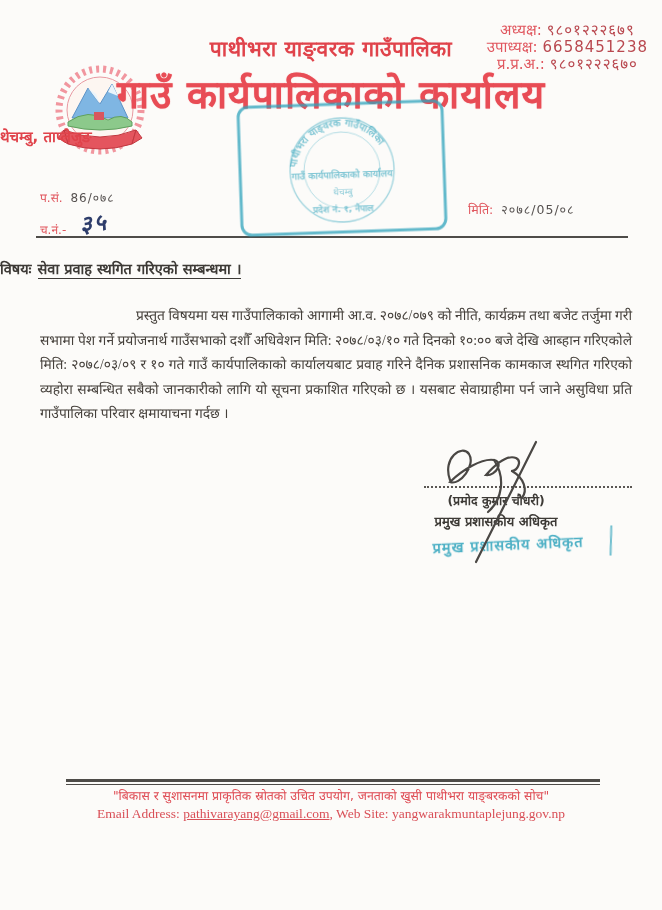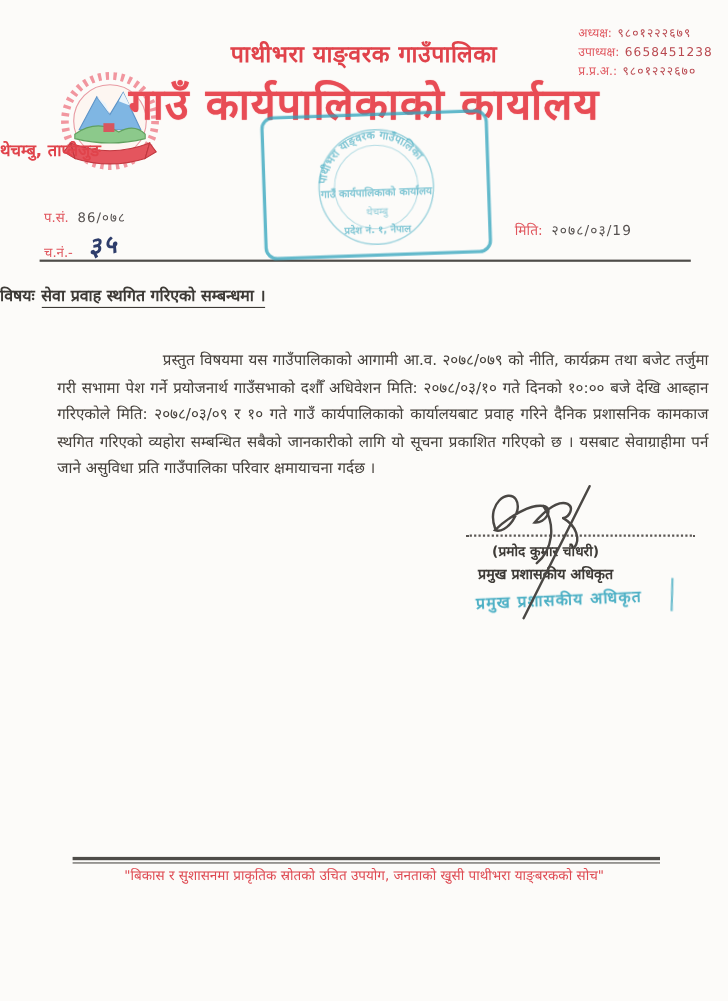--- a/index.html
+++ b/index.html
@@ -13,21 +13,21 @@
   .logo{position:absolute;left:50px;top:60px;width:100px;height:108px;}
   .title1{
     position:absolute;left:0;top:34px;width:100%;text-align:center;
     font-size:21px;font-weight:bold;color:#e0434b;letter-spacing:.5px;
   }
   .title2{
     position:absolute;left:0;top:66px;width:100%;text-align:center;
     font-size:39px;font-weight:bold;color:#e84c55;letter-spacing:1px;
     text-shadow:0 0 1px #f08a90;
   }
-  .contacts{position:absolute;right:14px;top:22px;font-size:11px;line-height:17px;text-align:left;}
+  .contacts{position:absolute;right:14px;top:22px;font-size:15px;line-height:17px;text-align:center;}
   .contacts .row{white-space:nowrap;}
   .contacts .lbl{color:#e0565e;margin-right:5px;}
   .contacts .val{color:#b9484f;letter-spacing:1px;}
   
   .addr1{position:absolute;left:0;top:126px;width:100%;
     font-size:15px;font-weight:bold;color:#e0434b;z-index:1;}
   .addr2{position:absolute;left:0;top:148px;width:100%;text-align:center;
     font-size:13px;font-weight:bold;color:#e0434b;z-index:1;}
   .ink-stamp{position:absolute;left:236px;top:100px;width:212px;height:136px;z-index:2;
     transform:rotate(-2deg);filter:blur(.4px);}
@@ -41,23 +41,24 @@
     transform:rotate(-7deg) translateY(-3px);margin-left:10px;letter-spacing:2px;
   }
   .date-row{position:absolute;left:468px;top:201px;font-size:12.5px;}
   .rule{position:absolute;left:36px;top:236px;width:592px;height:0;border-top:2.5px solid #4e4c49;}
   
   .subject{position:absolute;left:0;top:258px;width:100%;text-align:left;
     font-size:14.5px;font-weight:bold;color:#3d3a36;}
   .subject .u{border-bottom:1.6px solid #3d3a36;padding-bottom:1px;margin-left:6px;}
   
   .body-par{
-    position:absolute;left:36px;top:300px;width:592px;margin:16px;
+    position:absolute;left:36px;top:300px;width:592px;margin:4px;
     font-size:13.8px;line-height:24.6px;text-align:justify;text-indent:96px;
     color:#45403b;
+    font-family:Liberation Serif, serif;
   }
   
   .sig-svg{position:absolute;left:432px;top:438px;width:160px;height:130px;z-index:3;pointer-events:none;}
   .dotline{position:absolute;left:424px;top:486px;width:208px;border-bottom:2.5px dotted #5a5653;}
   .sig-name{position:absolute;left:398px;top:492px;width:196px;text-align:center;
     font-size:12.5px;font-weight:bold;color:#3d3a36;}
   .sig-desg{position:absolute;left:398px;top:512px;width:196px;text-align:center;
     font-size:13px;font-weight:bold;color:#3d3a36;}
   .sig-stamp{position:absolute;left:408px;top:534px;width:200px;text-align:center;
     font-size:14.5px;font-weight:bold;color:#2fa3bc;opacity:.85;
@@ -126,21 +127,21 @@
   <div class="ref-ps">
     <span class="ref-lbl">प.सं.</span>
     <span class="ref-val">86/०७८</span>
   </div>
   <div class="ref-cn">
     <span class="ref-lbl">च.नं.-</span>
     <span class="cn-hand">३५</span>
   </div>
   <div class="date-row">
     <span class="ref-lbl">मिति:</span>
-    <span class="ref-val">२०७८/०३/19</span>
+    <span class="ref-val">२०७८/05/०८</span>
   </div>
 
   <div class="rule"></div>
 
   <div class="subject">
     <span>विषयः</span><span class="u">सेवा प्रवाह स्थगित गरिएको सम्बन्धमा ।</span>
   </div>
 
   <p class="body-par">प्रस्तुत विषयमा यस गाउँपालिकाको आगामी आ.व. २०७८/०७९ को नीति, कार्यक्रम तथा बजेट तर्जुमा गरी सभामा पेश गर्ने प्रयोजनार्थ गाउँसभाको दशौँ अधिवेशन मिति: २०७८/०३/१० गते दिनको १०:०० बजे देखि आब्हान गरिएकोले मिति: २०७८/०३/०९ र १० गते गाउँ कार्यपालिकाको कार्यालयबाट प्रवाह गरिने दैनिक प्रशासनिक कामकाज स्थगित गरिएको व्यहोरा सम्बन्धित सबैको जानकारीको लागि यो सूचना प्रकाशित गरिएको छ । यसबाट सेवाग्राहीमा पर्न जाने असुविधा प्रति गाउँपालिका परिवार क्षमायाचना गर्दछ ।</p>
 
@@ -152,14 +153,20 @@
       <path d="M80,33 C92,40 96,52 90,60"></path>
     </g>
   </svg>
   <div class="dotline"></div>
   <div class="sig-name">(प्रमोद कुमार चौधरी)</div>
   <div class="sig-desg">प्रमुख प्रशासकीय अधिकृत</div>
   <div class="sig-stamp">प्रमुख प्रशासकीय अधिकृत</div>
 
   <div class="foot-rule"></div>
   <div class="slogan">"बिकास र सुशासनमा प्राकृतिक स्रोतको उचित उपयोग, जनताको खुसी पाथीभरा याङ्बरकको सोच"</div>
+  <div class="foot-en">
+    <span>Email Address:</span>
+    <span class="email">pathivarayang@gmail.com</span><span>,</span>
+    <span>Web Site:</span>
+    <span>yangwarakmuntaplejung.gov.np</span>
+  </div>
 
 </div>
 
 </body></html>

